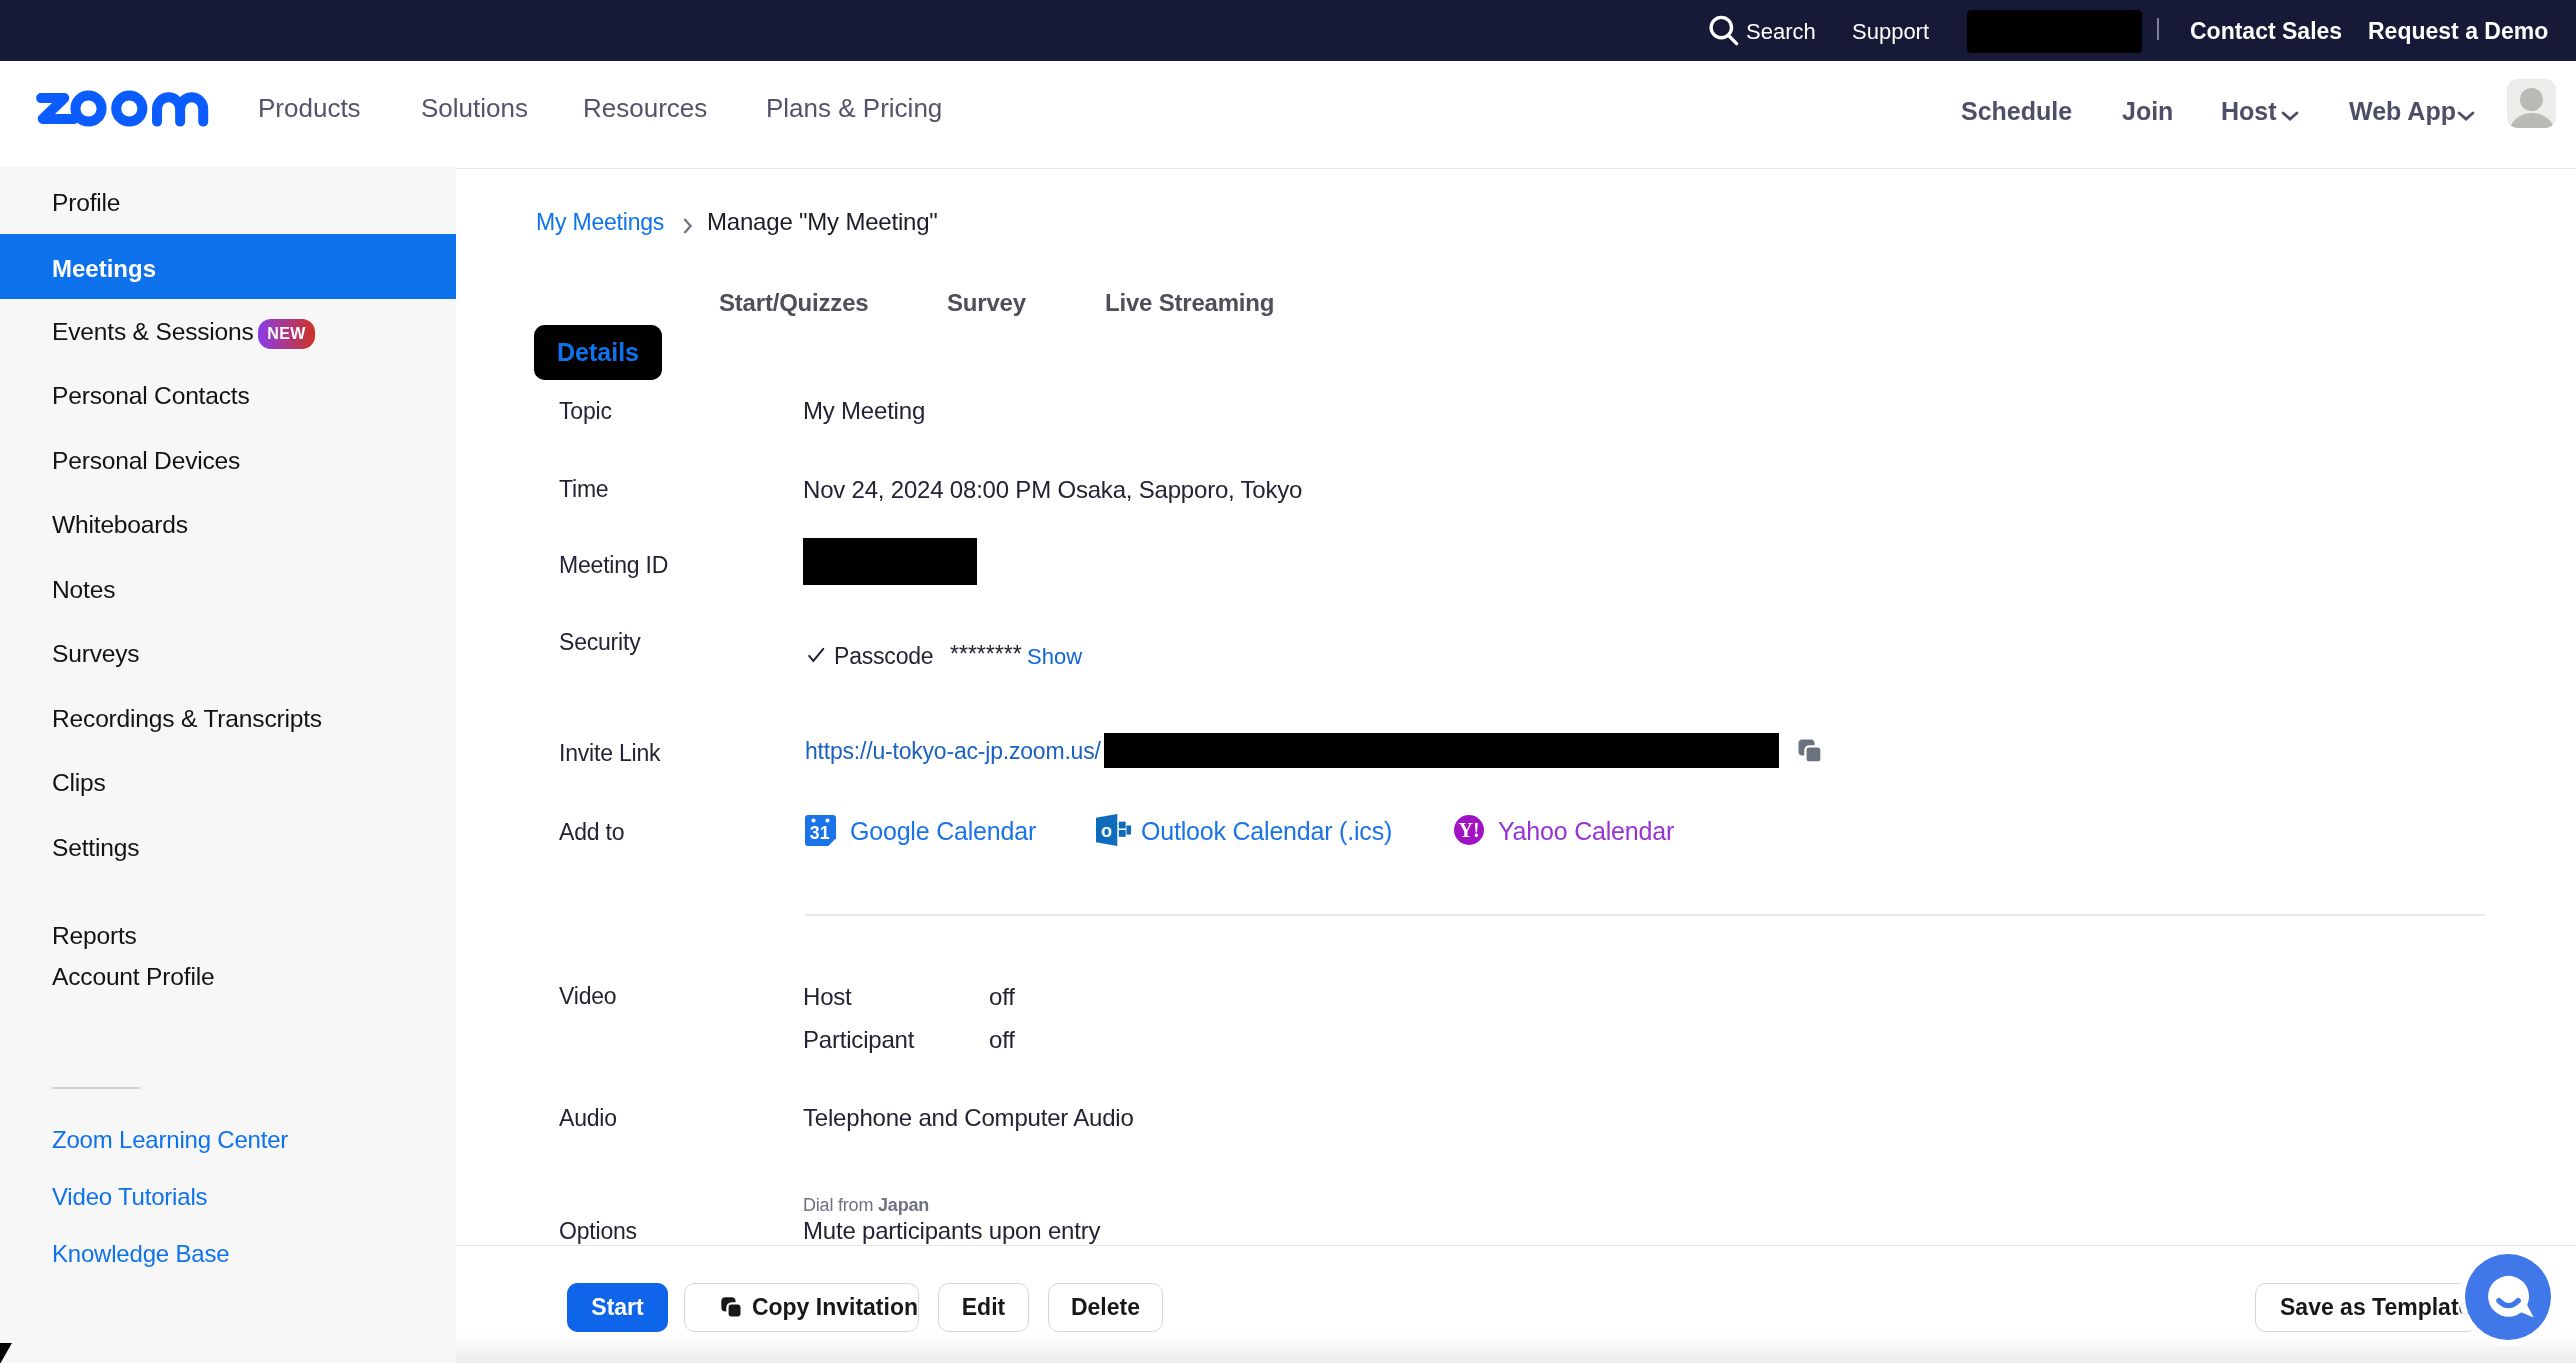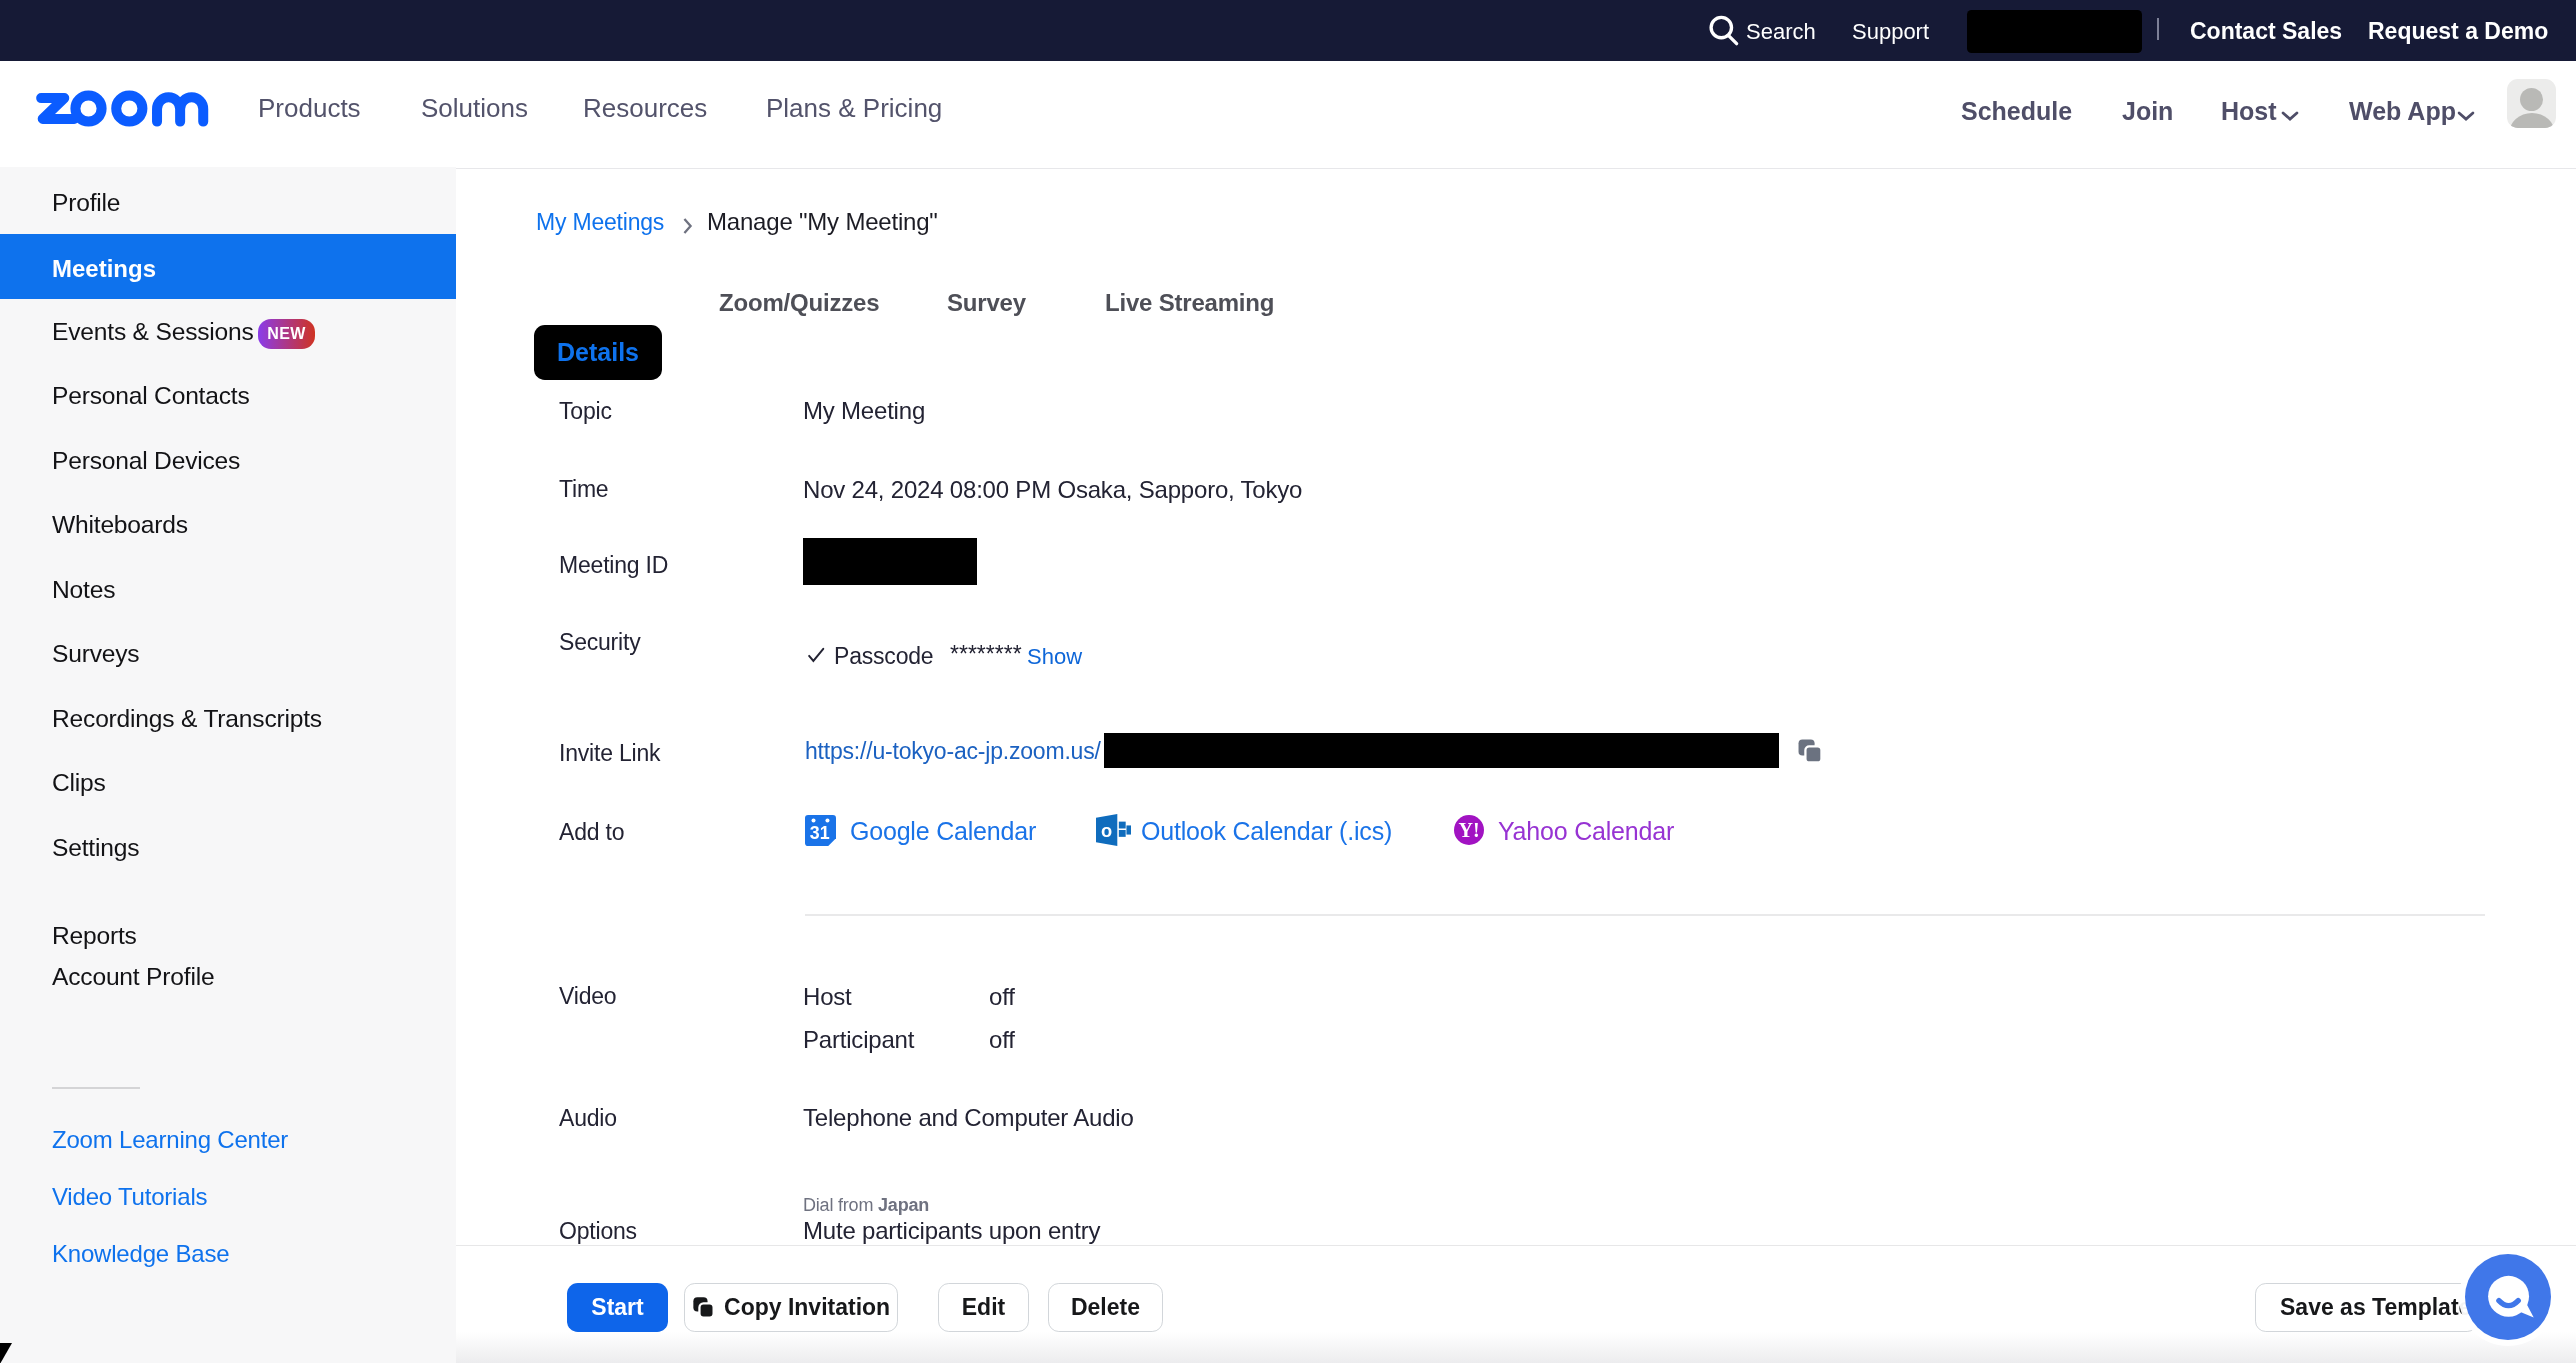--- a/index.html
+++ b/index.html
@@ -92,21 +92,21 @@
   <span class="slink" style="top:1073px;">Knowledge Base</span>
 </div>
 
 <span class="abs" style="left:536px;top:209px;font-size:23px;color:#0e72ed;letter-spacing:-0.2px;">My Meetings</span>
 <svg class="abs" style="left:679px;top:216px" width="17" height="20" viewBox="0 0 22 26" fill="none" stroke="#6f7280" stroke-width="3">
     <path d="M7,4 L15,13 L7,22"></path>
   </svg>
 <span class="abs" style="left:707px;top:208px;font-size:24px;color:#1c1c24;letter-spacing:-0.2px;">Manage "My Meeting"</span>
 
 <div class="abs" style="left:534px;top:277px;width:128px;height:55px;border-radius:10.8px;background:#000000;color:#0e72ed;font-weight:bold;font-size:25px;display:flex;align-items:center;justify-content:center;margin-top:48px;">Details</div>
-<span class="tab" style="left:719px;">Zoom/Quizzes</span>
+<span class="tab" style="left:719px;">Start/Quizzes</span>
 <span class="tab" style="left:947px;">Survey</span>
 <span class="tab" style="left:1105px;">Live Streaming</span>
 
 <span class="lbl" style="top:398px;">Topic</span>
 <span class="val" style="top:397px;">My Meeting</span>
 
 <span class="lbl" style="top:476px;">Time</span>
 <span class="val" style="top:476px;">Nov 24, 2024 08:00 PM Osaka, Sapporo, Tokyo</span>
 
 <span class="lbl" style="top:552px;">Meeting ID</span>
@@ -158,21 +158,21 @@
 <span class="lbl" style="top:1105px;">Audio</span>
 <span class="val" style="top:1104px;">Telephone and Computer Audio</span>
 <span class="abs" style="left:803px;top:1149px;font-size:18px;color:#6f7280;letter-spacing:-0.2px;margin-top:46px;">Dial from <b>Japan</b></span>
 
 <span class="lbl" style="top:1218px;">Options</span>
 <span class="val" style="top:1217px;">Mute participants upon entry</span>
 
 <div class="abs" id="footer">
   <div class="abs" style="left:0;bottom:0;width:2120px;height:31px;background:linear-gradient(180deg,rgba(255,255,255,0),rgba(221,221,224,.55));"></div>
   <div class="btn" style="left:111px;width:101px;background:#0e65ea;border:none;color:#fff;">Start</div>
-  <div class="btn" style="left:228px;width:214px;">
+  <div class="btn" style="left:228px;width:235px;justify-content:flex-end;">
     <svg style="margin-right:9.2px" width="23" height="23" viewBox="0 0 34 34">
         <rect x="2" y="2" width="21" height="21" rx="6" fill="#17181a"></rect>
         <rect x="11" y="11" width="21" height="21" rx="6" fill="#17181a" stroke="#fff" stroke-width="3.4"></rect>
       </svg>
     Copy Invitation</div>
   <div class="btn" style="left:482px;width:91px;">Edit</div>
   <div class="btn" style="left:592px;width:115px;">Delete</div>
   <div class="btn" style="left:1799px;width:223px;justify-content:flex-start;padding-left:24px;">Save as Template</div>
 </div>
 

